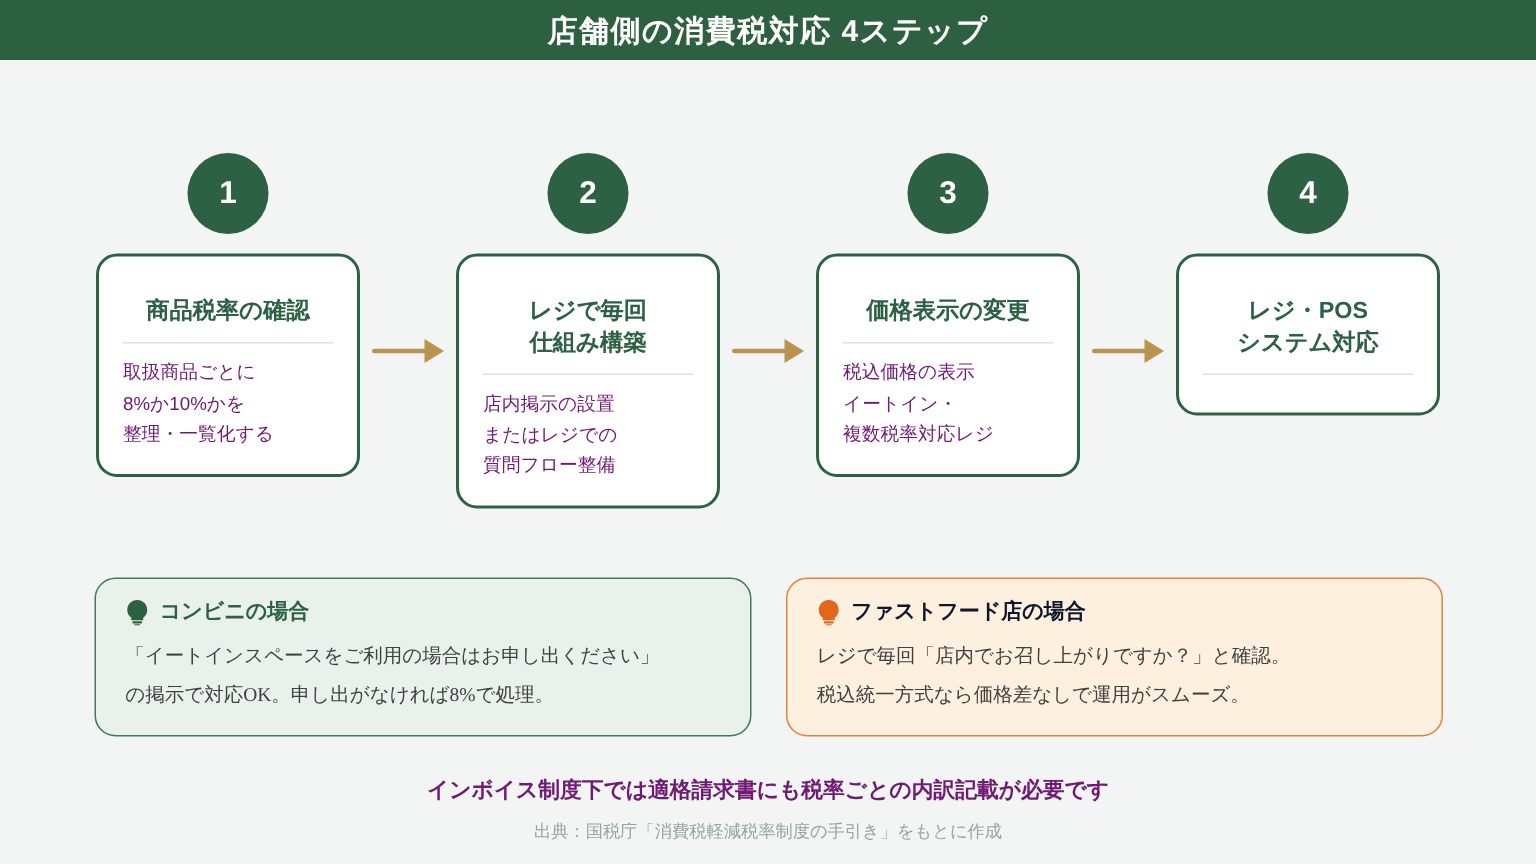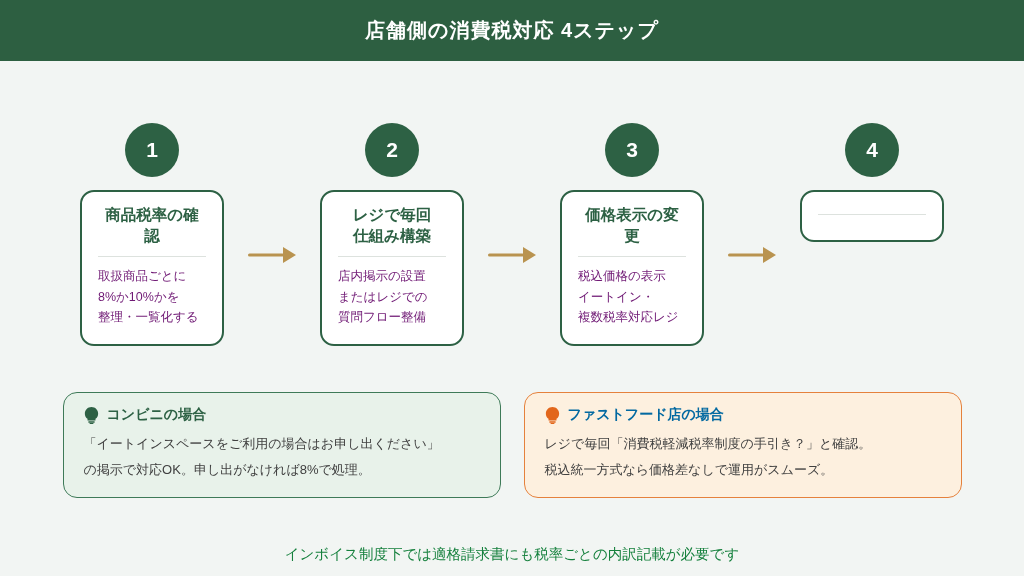--- a/index.html
+++ b/index.html
@@ -4,21 +4,21 @@
 <style>
   html, body { margin: 0; padding: 0; }
   body {
     width: 1024px; height: 576px;
     background: #F2F5F3;
     font-family: "Liberation Sans", "DejaVu Sans", sans-serif;
     overflow: hidden;
     position: relative;
   }
   .header {
-    height: 61px;
+    height: 40px;
     background: #2D5F41;
     display: flex; align-items: center; justify-content: center;
   }
   .header .title {
     color: #FFFFFF;
     font-size: 20px;
     font-weight: bold;
     letter-spacing: 1px;
   }
   
@@ -39,25 +39,25 @@
     border-radius: 50%;
     background: #2D6144;
     color: #FFFFFF;
     font-size: 21px;
     font-weight: bold;
     display: flex; align-items: center; justify-content: center;
     margin-bottom: 13px;
   }
   .step-card {
     box-sizing: border-box;
-    width: 144px;
+    width: 176px;
     background: #FFFFFF;
     border: 2px solid #2D6144;
     border-radius: 14px;
-    padding: 13px 16px 16px 16px;
+    padding: 27px 16px 16px 16px;
   }
   .step-card .card-title {
     color: #2D6144;
     font-size: 15.5px;
     font-weight: bold;
     text-align: center;
     line-height: 1.35;
     white-space: pre-line;
   }
   .step-card .card-divider {
@@ -84,54 +84,55 @@
     display: flex;
     justify-content: center;
     gap: 23px;
   }
   .callout {
     box-sizing: border-box;
     width: 438px;
     min-height: 99px;
     border-radius: 14px;
     padding: 13px 20px 14px 20px;
+    font-family: Liberation Serif, serif;
   }
   .callout.green {
     background: #E8F2EA;
     border: 1.5px solid #3E7A58;
   }
   .callout.orange {
     background: #FDF0DF;
     border: 1.5px solid #E5813C;
   }
   .callout-title-row {
     display: flex; align-items: center; gap: 8px;
     margin-bottom: 7px;
   }
   .callout-title {
     font-size: 14px;
     font-weight: bold;
   }
   .callout.green .callout-title { color: #2D6144; }
   .callout.green .bulb { color: #2D6144; }
-  .callout.orange .callout-title { color: #0369a1; }
+  .callout.orange .callout-title { color: #0f172a; }
   .callout.orange .bulb { color: #E2661B; }
   .callout-body {
     font-size: 13px;
     line-height: 2.0;
     color: #404040;
     white-space: pre-line;
   }
   
   .footer-note {
-    margin-top: 47px;
+    margin-top: 26px;
     text-align: center;
-    color: #15803d;
+    color: #701a75;
     font-size: 14.5px;
-    font-weight: normal;
+    font-weight: bold;
   }
   .footer-source {
     margin-top: 11px;
     text-align: center;
     color: #9AA3A0;
     font-size: 11.5px;
   }
 </style>
 </head>
 <body>
@@ -193,20 +194,22 @@
   <div class="arrow-cell">
     <svg width="48" height="16" viewBox="0 0 48 16">
       <rect x="0" y="6.5" width="36" height="3" rx="1.5" fill="#B9934F"></rect>
       <path d="M35 0 L48 8 L35 16 Z" fill="#B9934F"></path>
     </svg>
   </div>
 
   <div class="step-col">
     <div class="step-badge">4</div>
     <div class="step-card">
+      <div class="card-title">レジ・POS
+システム対応</div>
       <div class="card-divider"></div>
     </div>
   </div>
 
 </div>
 
 <div class="callouts-row">
 
   <div class="callout green">
     <div class="callout-title-row">
@@ -223,20 +226,20 @@
 
   <div class="callout orange">
     <div class="callout-title-row">
       <svg class="bulb" width="15" height="17" viewBox="0 0 20 23">
         <path fill="currentColor" d="M10 0C4.9 0 1 3.9 1 9c0 2.9 1.4 5.4 3.6 7v2.2h10.8V16C17.6 14.4 19 11.9 19 9c0-5.1-3.9-9-9-9z"></path>
         <rect fill="currentColor" x="5.5" y="19.2" width="9" height="2" rx="1"></rect>
         <rect fill="currentColor" x="7.2" y="21.8" width="5.6" height="1.2" rx="0.6"></rect>
       </svg>
       <span class="callout-title">ファストフード店の場合</span>
     </div>
-    <div class="callout-body">レジで毎回「消費税軽減税率制度の手引き？」と確認。
+    <div class="callout-body">レジで毎回「店内でお召し上がりですか？」と確認。
 税込統一方式なら価格差なしで運用がスムーズ。</div>
   </div>
 
 </div>
 
 <div class="footer-note">インボイス制度下では適格請求書にも税率ごとの内訳記載が必要です</div>
 <div class="footer-source">出典：国税庁「消費税軽減税率制度の手引き」をもとに作成</div>
 
 </body></html>

